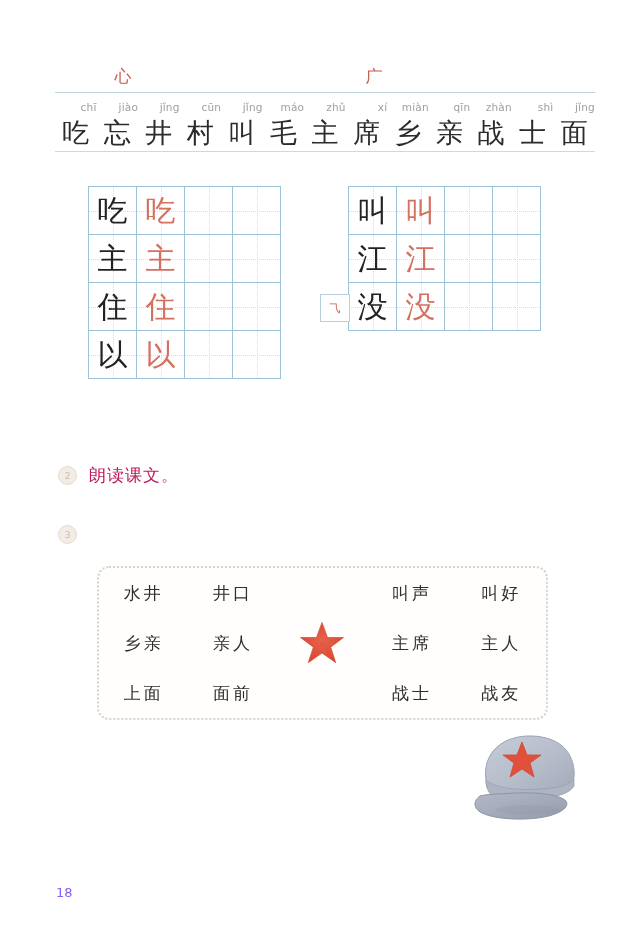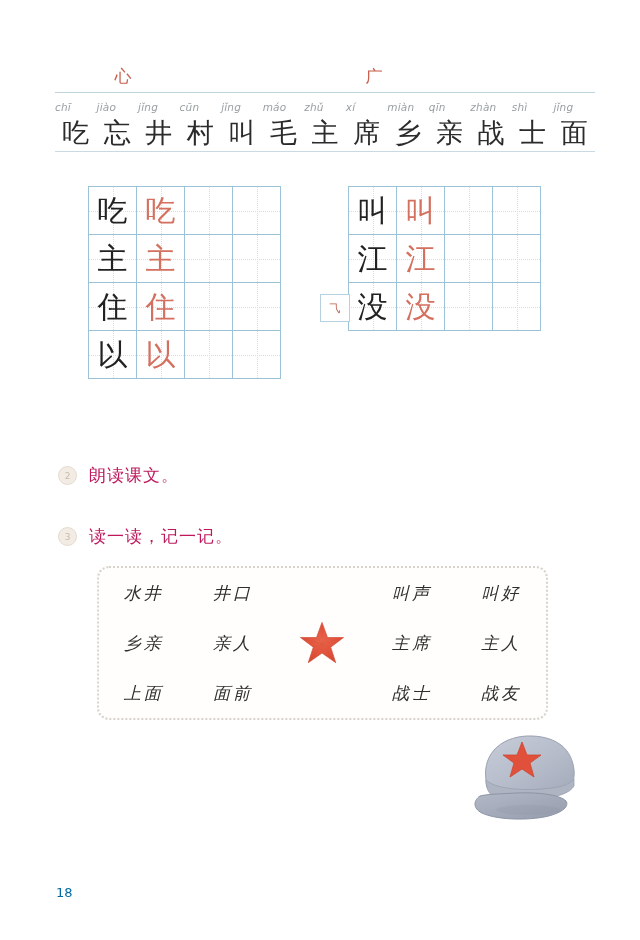--- a/index.html
+++ b/index.html
@@ -50,26 +50,25 @@
     border-top: 1.2px solid #c9dae2;
   }
   .pinyin-row {
     display: flex;
     height: 17px;
     align-items: flex-end;
     padding-top: 3px;
   }
   .pinyin-cell {
     flex: 1;
-    text-align: left;
+    text-align: right;
     font-size: 10.5px;
     color: #9aa0a4;
     font-family: "DejaVu Sans", sans-serif;
     letter-spacing: 0.2px;
-    font-style: italic;
   }
   .hanzi-row {
     display: flex;
     height: 38px;
     align-items: center;
   }
   .hanzi-cell {
     flex: 1;
     text-align: center;
     font-size: 27px;
@@ -181,21 +180,20 @@
   
   .word-box {
     position: absolute;
     left: 97px;
     top: 566px;
     width: 447px;
     height: 150px;
     border: 2px dotted #d8d4cd;
     border-radius: 12px;
     background: #fffefc;
-    font-style: italic;
   }
   .word-grid {
     position: absolute;
     left: 0; top: 0; right: 0; bottom: 0;
     display: grid;
     grid-template-columns: 1fr 1fr 1fr 1fr 1fr;
     grid-template-rows: 1fr 1fr 1fr;
     align-items: center;
   }
   .word-cell {
@@ -224,21 +222,21 @@
     width: 130px;
     height: 105px;
   }
 
   
   .page-number {
     position: absolute;
     left: 56px;
     top: 885px;
     font-size: 13px;
-    color: #0369a1;
+    color: #8b5cf6;
     font-family: "DejaVu Sans", sans-serif;
   }
 </style>
 </head>
 <body>
 
 <div class="page">
 
   <div class="char-band">
 
@@ -367,21 +365,20 @@
     </div>
   </div>
 
   <div class="exercise" style="left:58px; top:464px;">
     <span class="ex-bullet">2</span>
     <span class="ex-text">朗读课文。</span>
   </div>
 
   <div class="exercise" style="left:58px; top:525px;">
     <span class="ex-bullet">3</span>
-    <span class="ex-text">读一读，记一记。</span>
   </div>
 
   <div class="word-box">
     <div class="word-grid">
 
       <span class="word-cell">水井</span>
       <span class="word-cell">井口</span>
       <span class="word-cell"></span>
       <span class="word-cell">叫声</span>
       <span class="word-cell">叫好</span>

